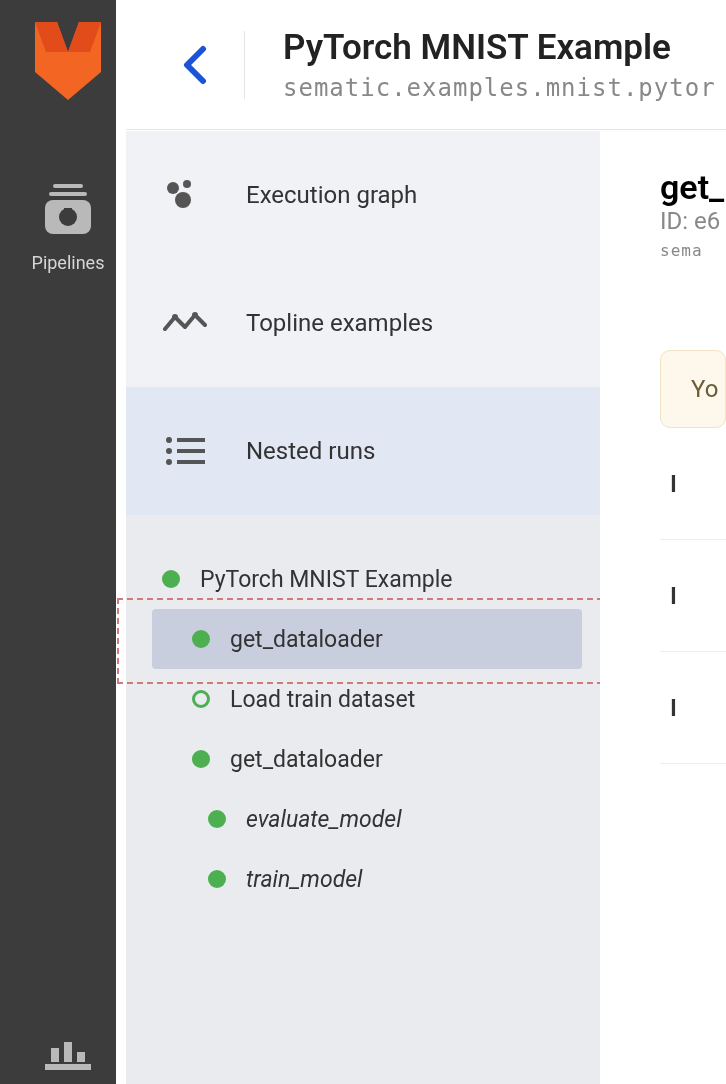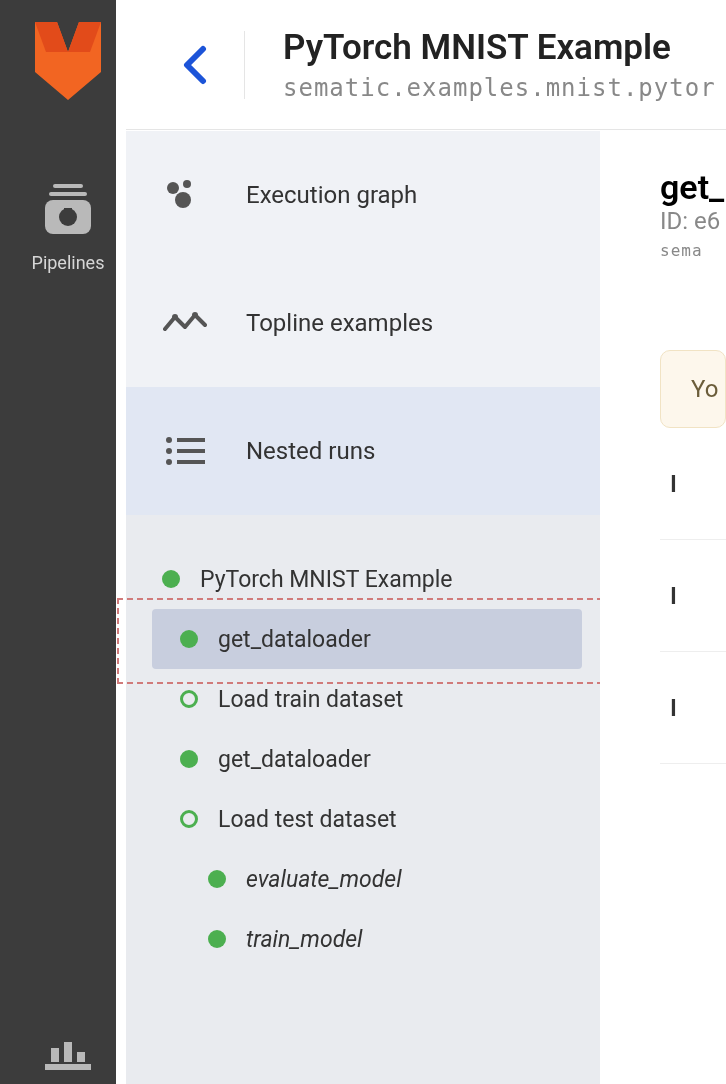--- a/index.html
+++ b/index.html
@@ -115,21 +115,21 @@
 }
 .tree-label-wrap {
   display:flex;
   align-items:center;
   height:60px;
   border-radius:4px;
   flex:1;
   margin-right:18px;
 }
 .tree-indent-0 .tree-label-wrap { padding-left: 0px; }
-.tree-indent-1 .tree-label-wrap { padding-left: 28px; margin-left: -10px; }
+.tree-indent-1 .tree-label-wrap { padding-left: 40px; margin-left: -10px; }
 .tree-indent-2 .tree-label-wrap { padding-left: 56px; margin-left: -10px; font-style: italic; }
 .status-dot {
   width: 18px; height: 18px;
   border-radius: 50%;
   background: #4caf50;
   flex: 0 0 auto;
   margin-right: 20px;
 }
 .status-dot.hollow {
   background: transparent;
@@ -286,26 +286,20 @@
           <span class="status-dot hollow"></span>
           <span class="tree-label">Load train dataset</span>
         </div>
     </div>
     <div class="tree-row tree-indent-1">
       <div class="tree-label-wrap">
           <span class="status-dot"></span>
           <span class="tree-label">get_dataloader</span>
         </div>
     </div>
-    <div class="tree-row tree-indent-1">
-      <div class="tree-label-wrap">
-          <span class="status-dot hollow"></span>
-          <span class="tree-label">Load test dataset</span>
-        </div>
-    </div>
     <div class="tree-row tree-indent-2">
       <div class="tree-label-wrap">
           <span class="status-dot"></span>
           <span class="tree-label">evaluate_model</span>
         </div>
     </div>
     <div class="tree-row tree-indent-2">
       <div class="tree-label-wrap">
           <span class="status-dot"></span>
           <span class="tree-label">train_model</span>

